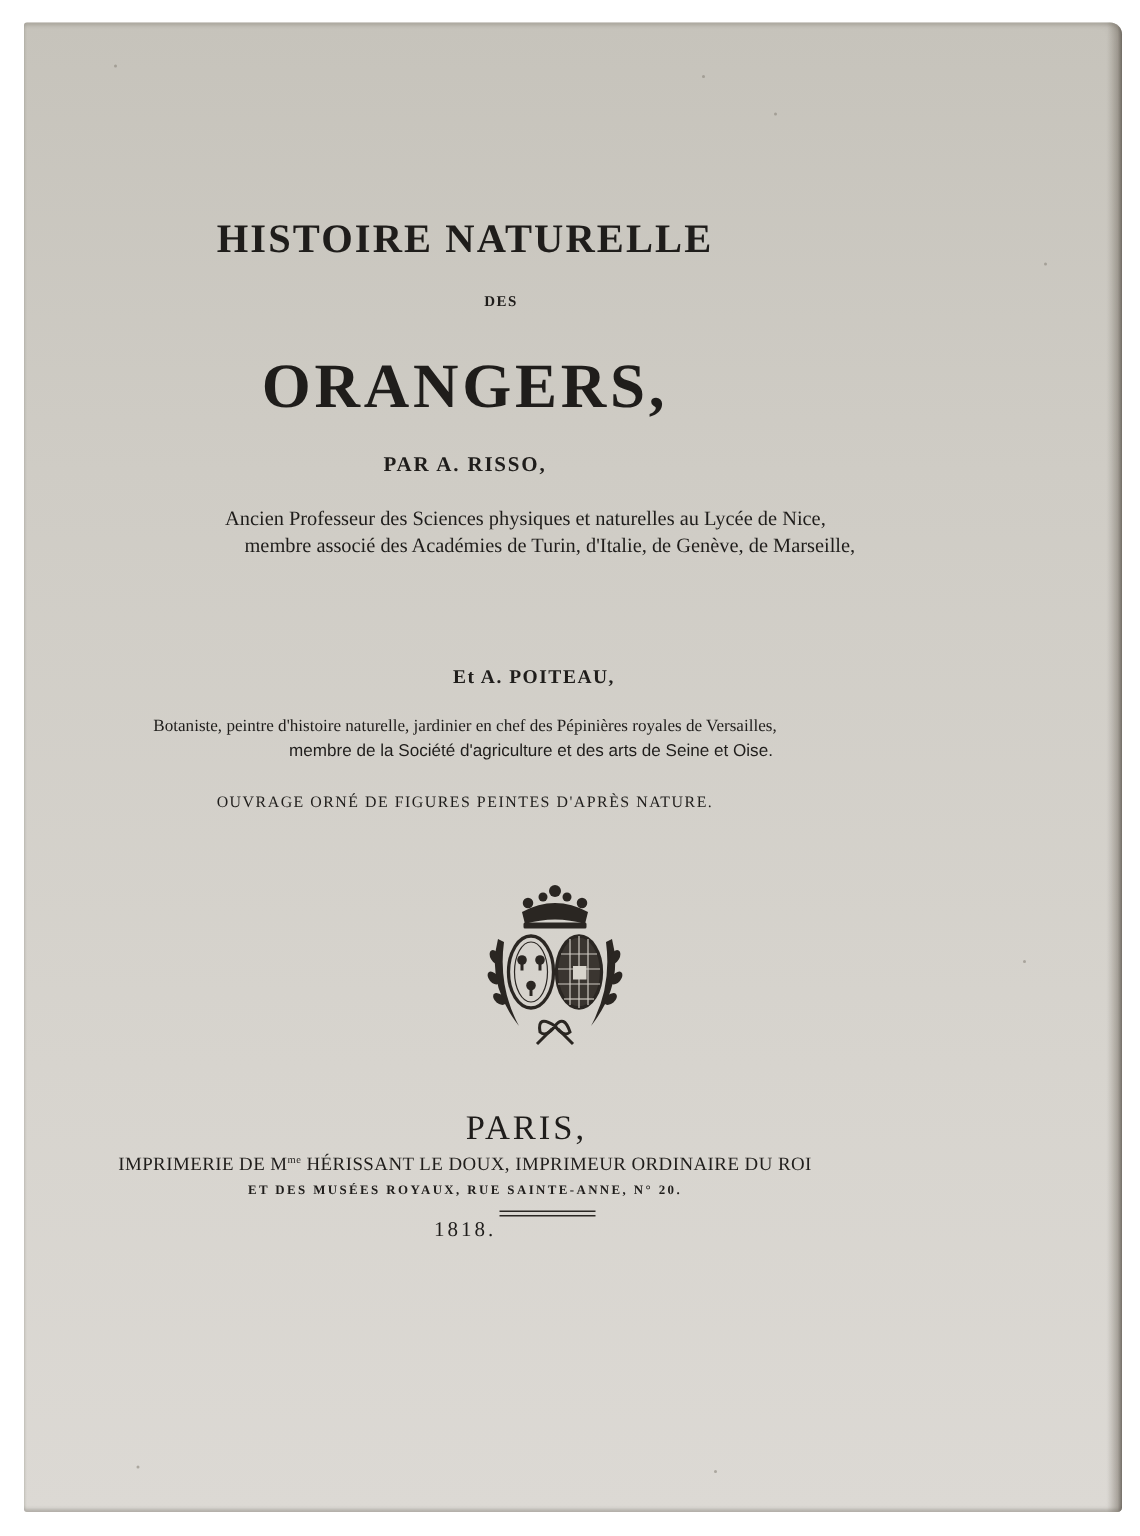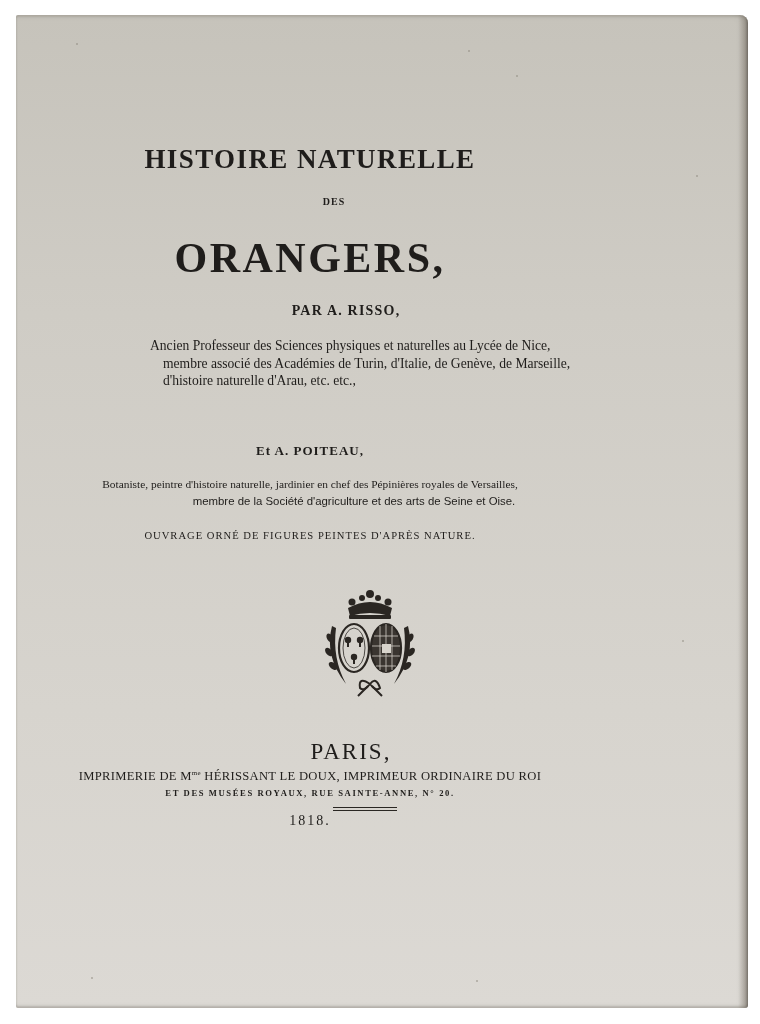--- a/index.html
+++ b/index.html
@@ -9,25 +9,25 @@
           background:linear-gradient(180deg,#c6c3bb 0%,#cfccc5 30%,#d7d4ce 70%,#dcd9d4 100%);
           border-radius:2px 8px 3px 2px;
           box-shadow: inset -6px 0 8px -4px rgba(90,85,78,0.45), inset 0 2px 2px rgba(120,115,105,0.25), inset 0 -2px 2px rgba(110,105,95,0.3); }
   .edge { position:absolute; right:0; top:0; width:10px; height:100%;
           background:linear-gradient(90deg,rgba(0,0,0,0) 0%,rgba(120,112,100,0.35) 70%,rgba(80,74,66,0.55) 100%); border-radius:0 8px 3px 0;}
   .speck { position:absolute; width:2px; height:2px; background:#8a857c; border-radius:50%; opacity:.6; }
   .c { position:absolute; left:0; width:620px; text-align:center; white-space:nowrap; }
   .title1 { top:144px; font-family:"Liberation Serif",serif; font-weight:bold; font-size:27px; letter-spacing:1.4px; }
   .des { top:196px; font-family:"Liberation Serif",serif; font-weight:bold; font-size:10px; letter-spacing:1px;padding-left:24px; }
   .title2 { top:234px; font-family:"Liberation Serif",serif; font-weight:bold; font-size:42px; letter-spacing:2.5px;text-align:center; }
-  .par { top:303px; font-family:"Liberation Serif",serif; font-weight:bold; font-size:14px; letter-spacing:1.2px;margin-left:36px; }
+  .par { top:303px; font-family:"Liberation Serif",serif; font-weight:bold; font-size:14px; letter-spacing:1.2px; }
   .bio { position:absolute; left:150px; top:337px; width:480px; font-family:"Liberation Serif",serif; font-size:13.6px; line-height:17.5px; }
   .bio div { white-space:nowrap; }
   .bio .ind { padding-left:13px; }
-  .et { top:443px; font-family:"Liberation Serif",serif; font-weight:bold; font-size:13px; letter-spacing:1px; }
+  .et { top:443px; font-family:"Liberation Serif",serif; font-weight:bold; font-size:13px; letter-spacing:1px;padding-left:46px; }
   .bot1 { top:478px; font-family:"Liberation Serif",serif; font-size:11.4px; }
   .bot2 { top:495px; font-family:Liberation Sans, sans-serif; font-size:11.4px;padding-left:44px; }
   .ouv { top:530px; font-family:"Liberation Serif",serif; font-size:10.6px; letter-spacing:1px; }
   .crest { position:absolute; left:318px; top:586px; width:104px; height:112px; }
   .paris { top:739px; font-family:"Liberation Serif",serif; font-size:23px; letter-spacing:2px;margin-left:41px; }
   .impr { top:769px; font-family:"Liberation Serif",serif; font-size:12.6px; letter-spacing:0.3px; }
   .mus { top:788px; font-family:"Liberation Serif",serif; font-weight:bold; font-size:8.6px; letter-spacing:1.6px; }
   .rule { position:absolute; left:333px; top:807px; width:64px; height:2px; border-top:1.5px solid #2a2723; border-bottom:0.8px solid #2a2723; }
   .year { top:813px; font-family:"Liberation Serif",serif; font-size:14px; letter-spacing:2px; }
   sup { font-size:7px; }
@@ -47,21 +47,20 @@
 </div>
 
 <div class="c title1">HISTOIRE NATURELLE</div>
 <div class="c des">DES</div>
 <div class="c title2">ORANGERS,</div>
 <div class="c par">PAR A. RISSO,</div>
 
 <div class="bio">
   <div>Ancien Professeur des Sciences physiques et naturelles au Lycée de Nice,</div>
   <div class="ind">membre associé des Académies de Turin, d'Italie, de Genève, de Marseille,</div>
-  <div class="ind">d'histoire naturelle d'Arau, etc. etc.,</div>
 </div>
 
 <div class="c et">Et A. POITEAU,</div>
 <div class="c bot1">Botaniste, peintre d'histoire naturelle, jardinier en chef des Pépinières royales de Versailles,</div>
 <div class="c bot2">membre de la Société d'agriculture et des arts de Seine et Oise.</div>
 <div class="c ouv">OUVRAGE ORNÉ DE FIGURES PEINTES D'APRÈS NATURE.</div>
 
 <svg class="crest" viewBox="0 0 104 112">
 
   <g fill="#2a2622">

